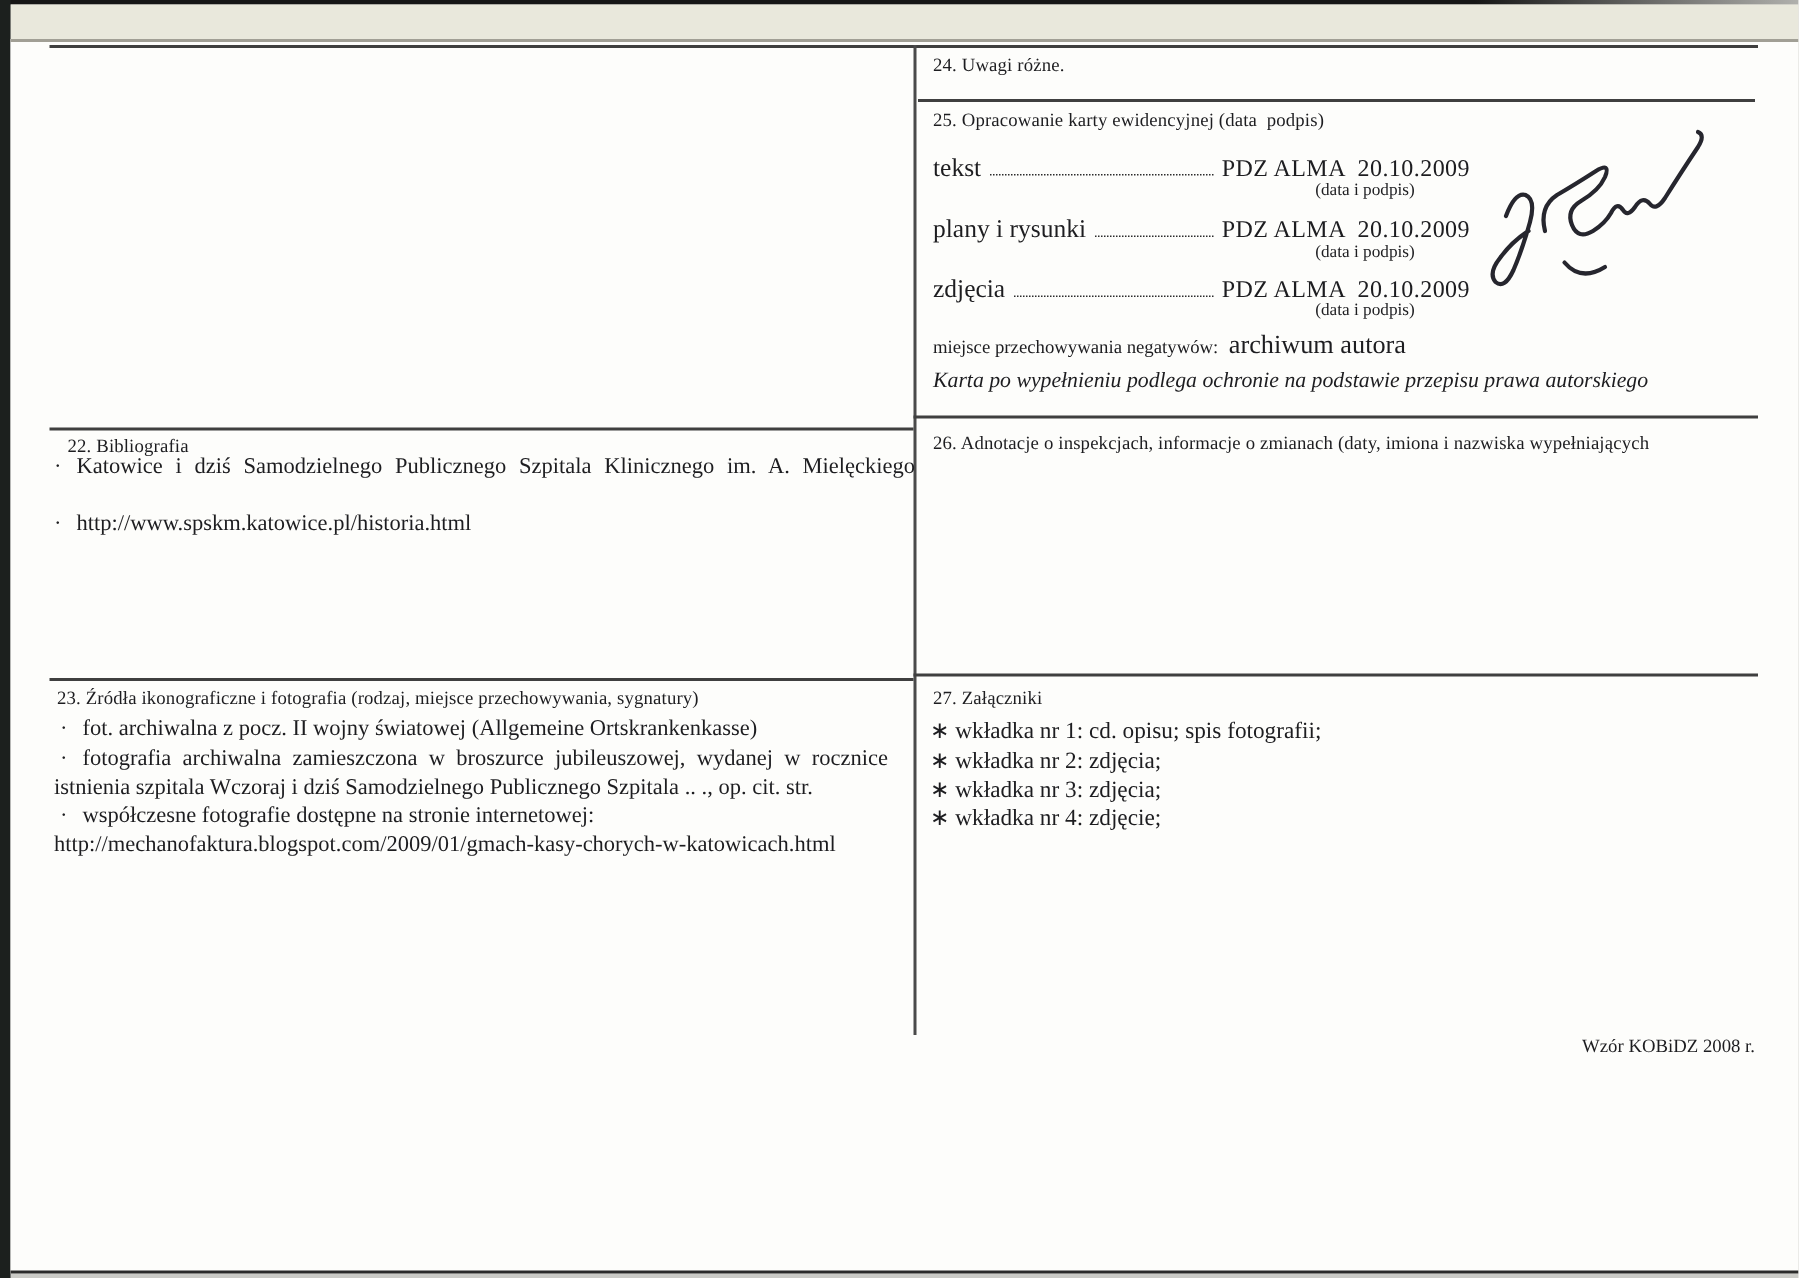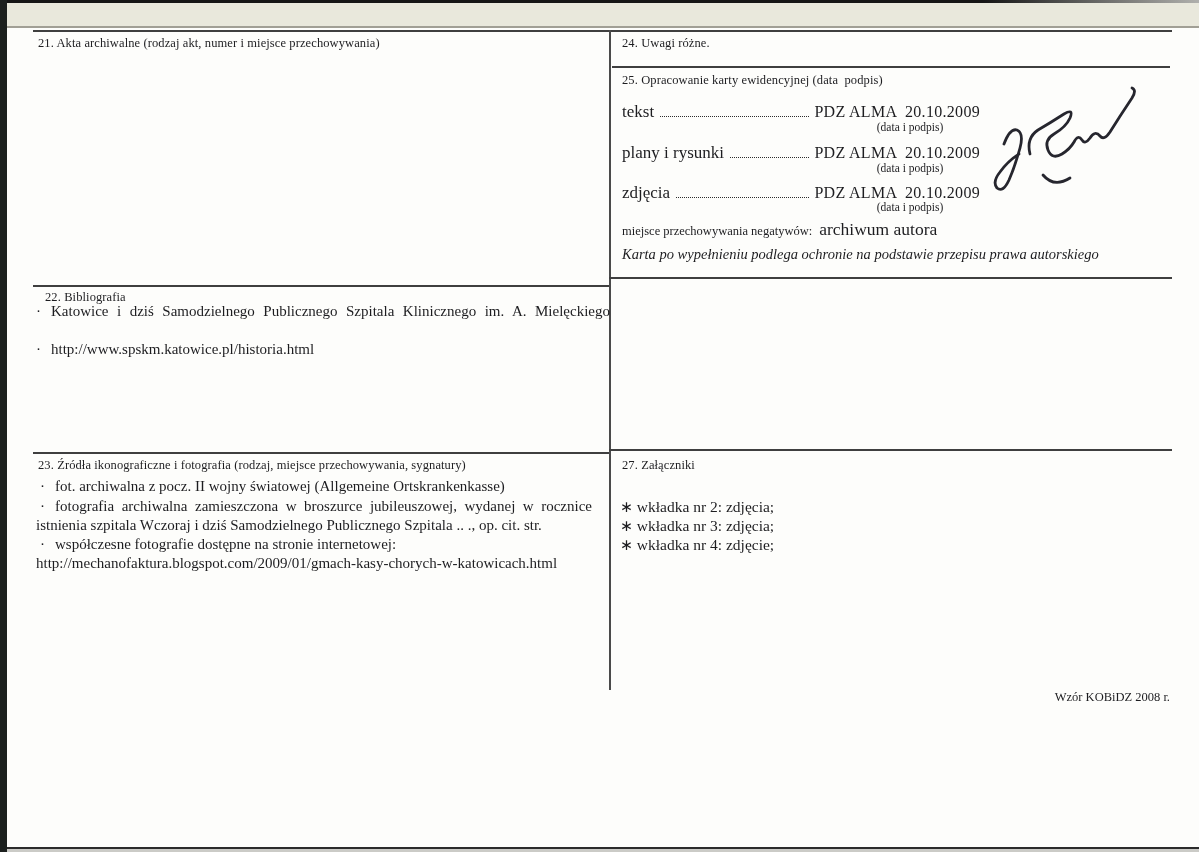--- a/index.html
+++ b/index.html
@@ -50,21 +50,20 @@
   <div class="paper"></div>
 
   <div class="hline" style="left:33px; top:30px; width:1139px; height:2px;"></div>
   <div class="vline" style="left:609px; top:30px; height:660px;"></div>
   <div class="hline" style="left:612px; top:66px; width:558px;"></div>
   <div class="hline" style="left:33px; top:285px; width:576px;"></div>
   <div class="hline" style="left:609px; top:277px; width:563px;"></div>
   <div class="hline" style="left:33px; top:452px; width:576px;"></div>
   <div class="hline" style="left:609px; top:449px; width:563px;"></div>
 
-  <div class="abs label" style="left:38px; top:36px;">21. Akta archiwalne (rodzaj akt, numer i miejsce przechowywania)</div>
 
   <div class="abs label" style="left:622px; top:36px;">24. Uwagi różne.</div>
 
   <div class="abs label" style="left:622px; top:73px;">25. Opracowanie karty ewidencyjnej (data  podpis)</div>
 
   <div class="op-row" style="top:102px;">
     <span class="op-label">tekst</span>
     <span class="op-dots"></span>
     <span class="op-value">PDZ ALMA  20.10.2009</span>
   </div>
@@ -101,20 +100,21 @@
   <div class="abs label" style="left:45px; top:290px;">22. Bibliografia</div>
   <div class="abs line-row justify" style="left:36px; top:303px; width:574px;">
     <span class="bullet">·</span>
     <span class="line-text">Katowice i dziś Samodzielnego Publicznego Szpitala Klinicznego im. A. Mielęckiego</span>
   </div>
   <div class="abs line-row" style="left:36px; top:341px; width:574px;">
     <span class="bullet">·</span>
     <span class="line-text">http://www.spskm.katowice.pl/historia.html</span>
   </div>
 
+  <div class="abs label" style="left:622px; top:288px;">26. Adnotacje o inspekcjach, informacje o zmianach (daty, imiona i nazwiska wypełniających</div>
 
   <div class="abs label" style="left:38px; top:458px;">23. Źródła ikonograficzne i fotografia (rodzaj, miejsce przechowywania, sygnatury)</div>
   <div class="abs line-row" style="left:40px; top:478px; width:566px;">
     <span class="bullet">·</span>
     <span class="line-text">fot. archiwalna z pocz. II wojny światowej (Allgemeine Ortskrankenkasse)</span>
   </div>
   <div class="abs line-row justify" style="left:40px; top:498px; width:552px;">
     <span class="bullet">·</span>
     <span class="line-text">fotografia archiwalna zamieszczona w broszurce jubileuszowej, wydanej w rocznice</span>
   </div>
@@ -123,18 +123,19 @@
   </div>
   <div class="abs line-row" style="left:40px; top:536px; width:566px;">
     <span class="bullet">·</span>
     <span class="line-text">współczesne fotografie dostępne na stronie internetowej:</span>
   </div>
   <div class="abs line-row" style="left:36px; top:555px; width:574px;">
     <span class="line-text">http://mechanofaktura.blogspot.com/2009/01/gmach-kasy-chorych-w-katowicach.html</span>
   </div>
 
   <div class="abs label" style="left:622px; top:458px;">27. Załączniki</div>
+  <div class="abs attach" style="left:620px; top:478px;">∗ wkładka nr 1: cd. opisu; spis fotografii;</div>
   <div class="abs attach" style="left:620px; top:498px;">∗ wkładka nr 2: zdjęcia;</div>
   <div class="abs attach" style="left:620px; top:517px;">∗ wkładka nr 3: zdjęcia;</div>
   <div class="abs attach" style="left:620px; top:536px;">∗ wkładka nr 4: zdjęcie;</div>
 
   <div class="footer">Wzór KOBiDZ 2008 r.</div>
 </div>
 
 </body></html>

